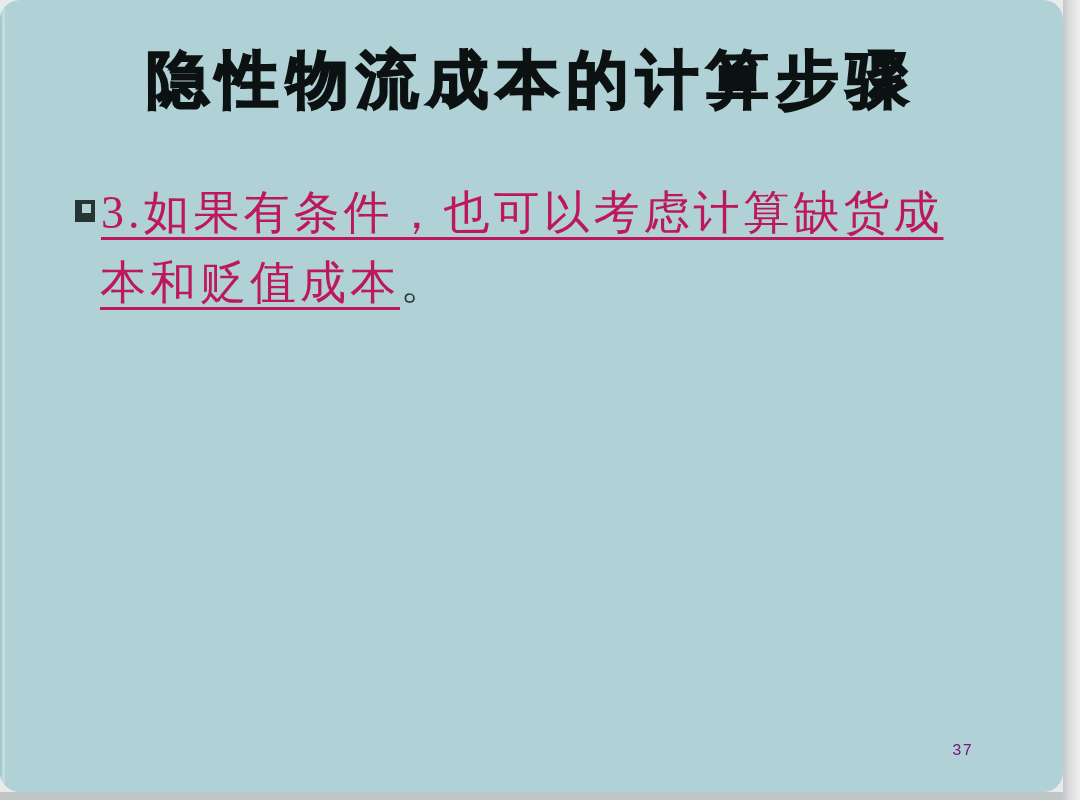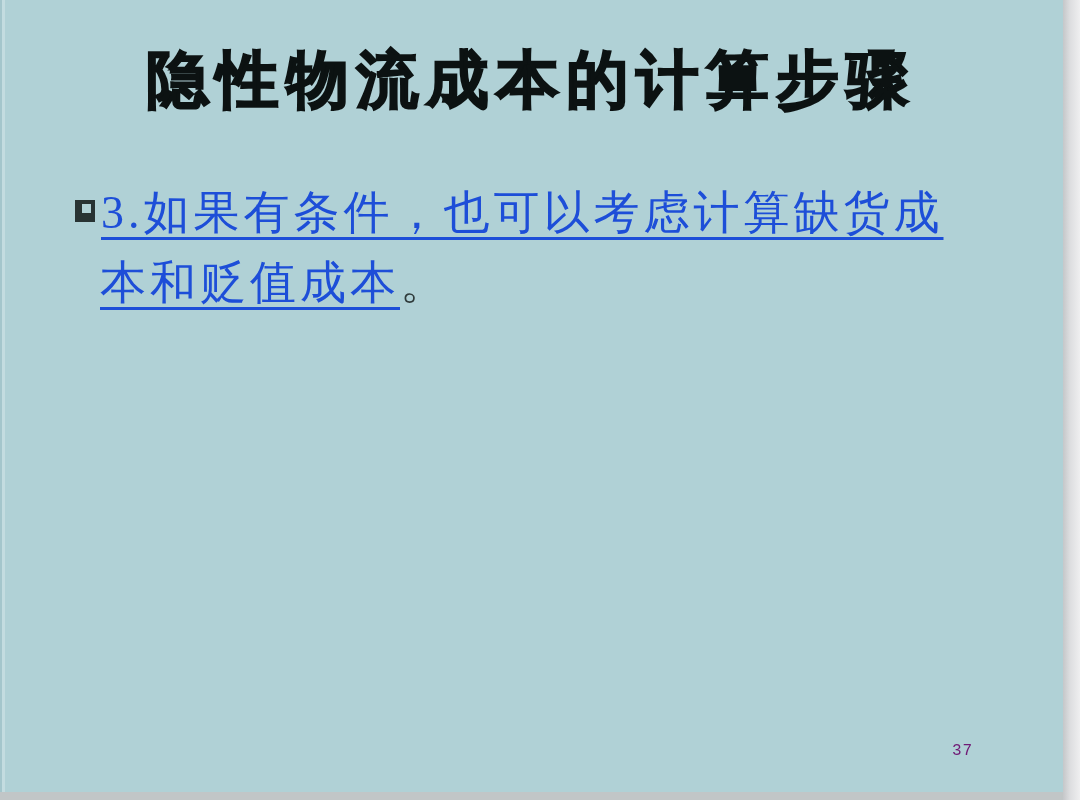--- a/index.html
+++ b/index.html
@@ -15,20 +15,21 @@
     overflow: hidden;
   }
   .slide-canvas {
     position: absolute;
     left: 0;
     top: 0;
     width: 1063px;
     height: 792px;
     background: #b0d1d6;
     overflow: hidden;
+    border-radius: 20px;
   }
   .left-edge-dark {
     position: absolute;
     left: 0;
     top: 0;
     width: 2px;
     height: 100%;
     background: #a4c6cc;
   }
   .left-edge-light {
@@ -91,21 +92,21 @@
     height: 22px;
     box-sizing: border-box;
     border: 4px solid #283333;
     border-left-width: 7px;
     border-bottom-width: 9px;
     margin-right: 6px;
     vertical-align: 6px;
     text-indent: 0;
   }
   .hyperlink {
-    color: #1d4ed8;
+    color: #be185d;
     text-decoration: underline;
     text-decoration-thickness: 3px;
     text-underline-offset: 9px;
     cursor: pointer;
   }
   .link-suffix {
     color: #2f3b3b;
     text-decoration: none;
   }
   .page-number {

